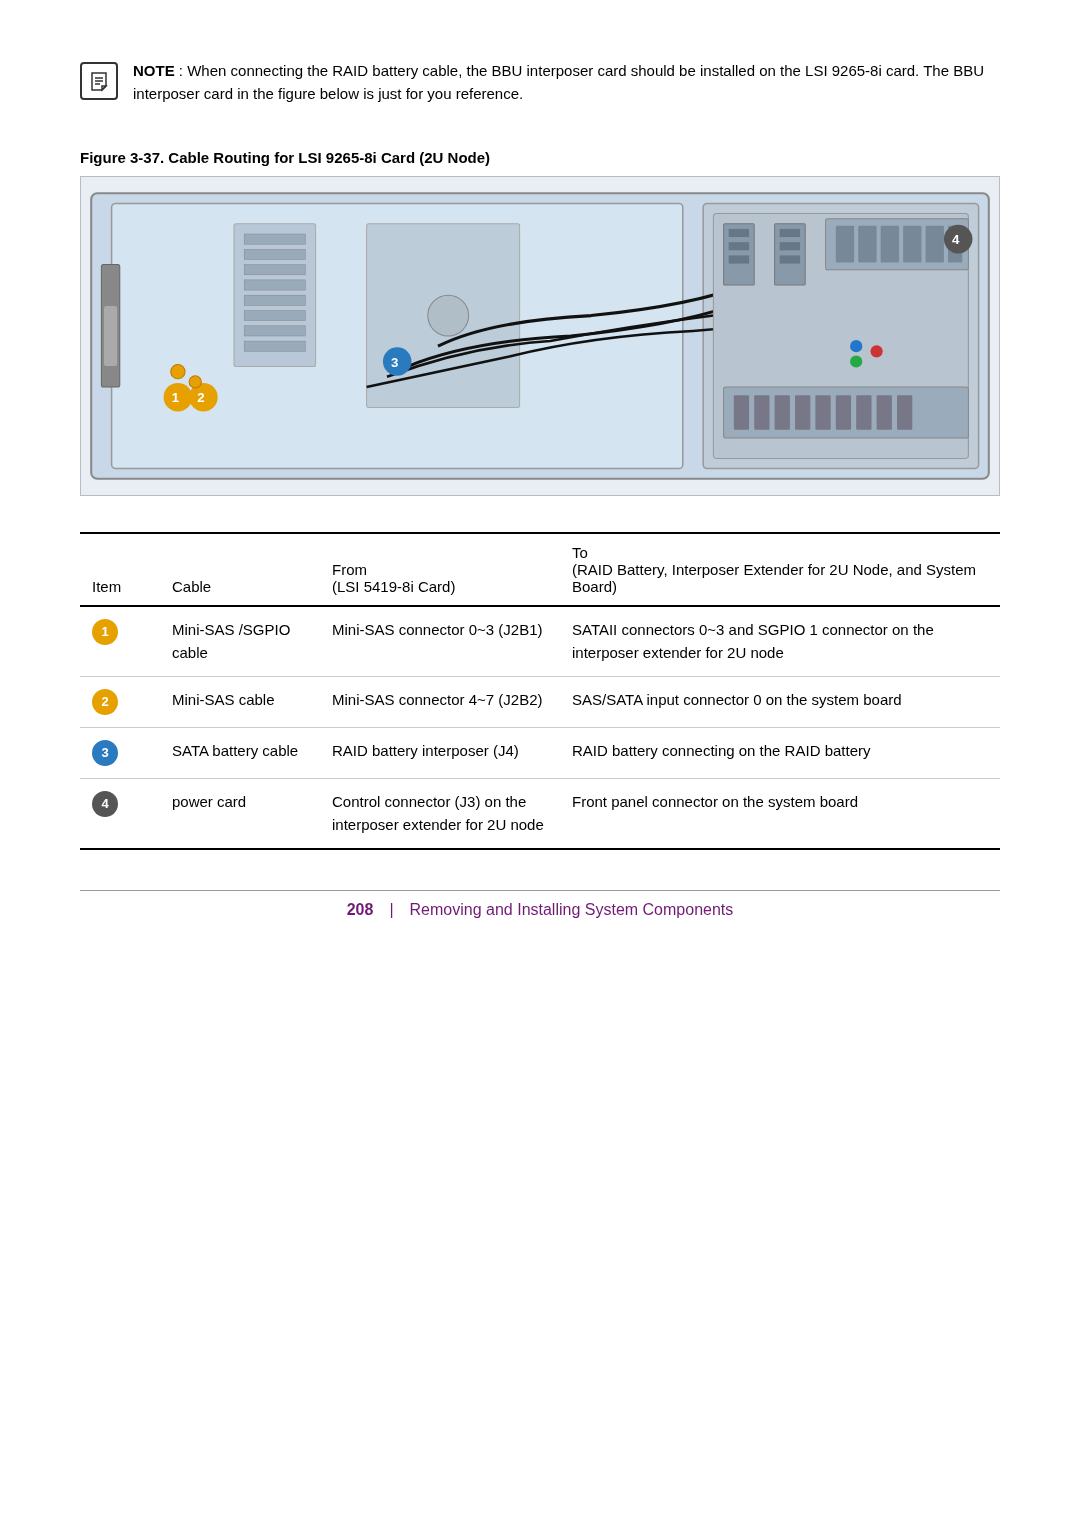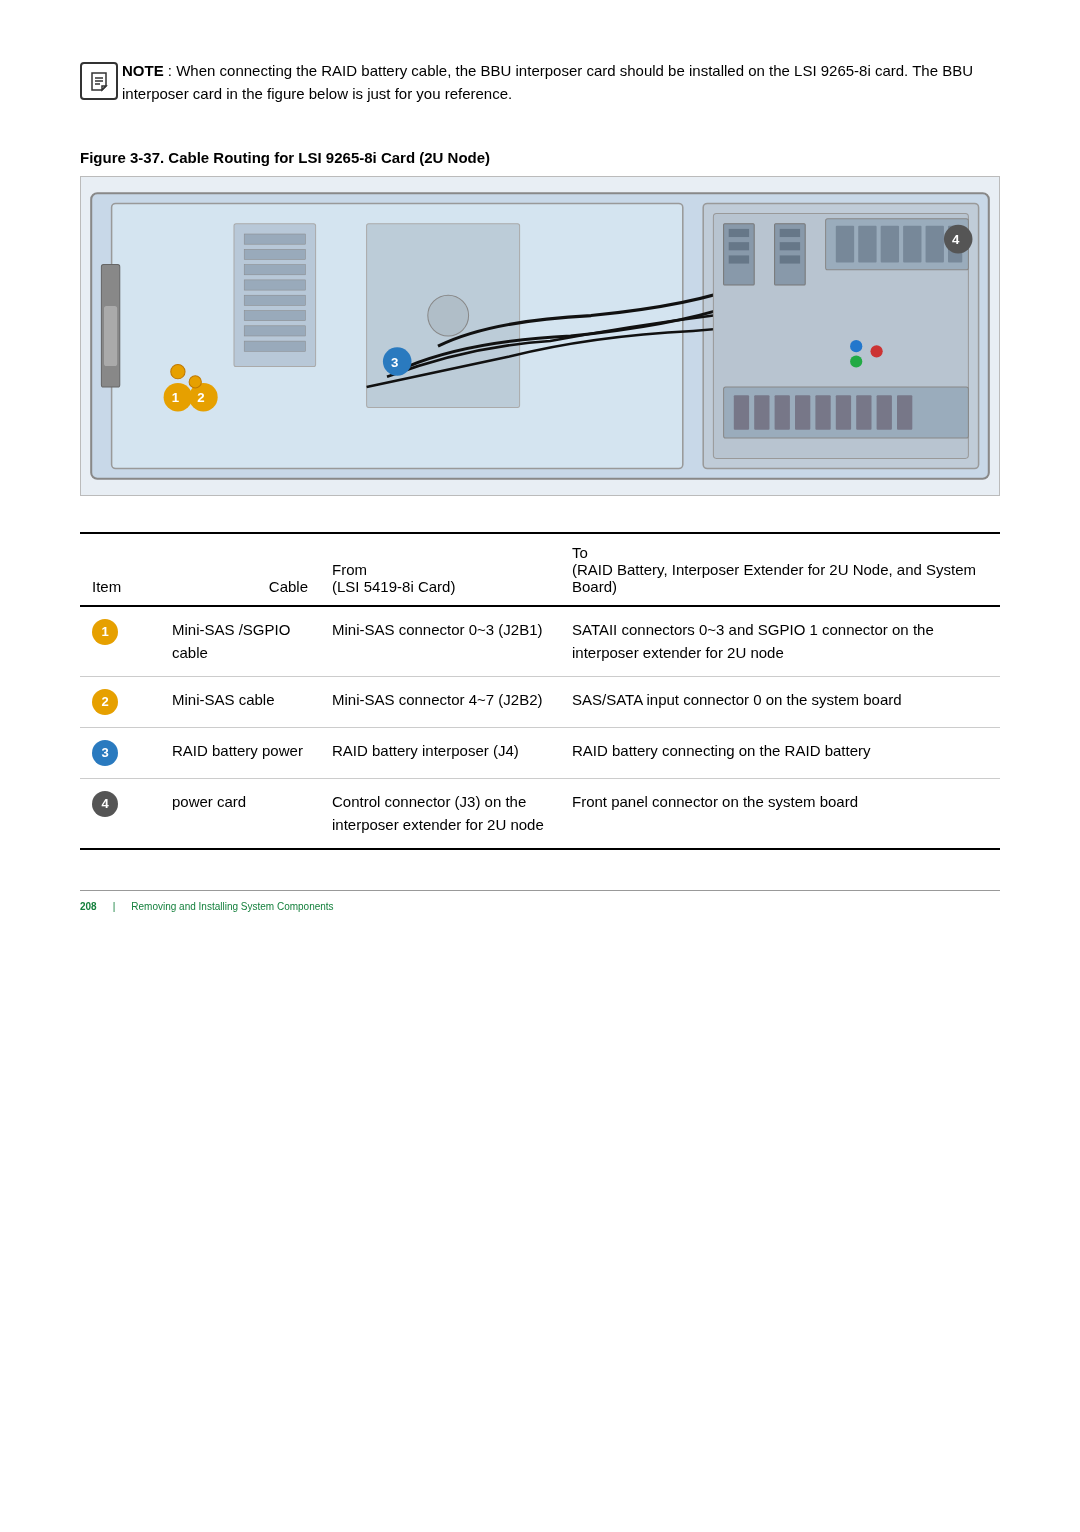--- a/index.html
+++ b/index.html
@@ -10,21 +10,21 @@
       color: #000;
       width: 1080px;
       min-height: 1532px;
       padding: 60px 80px 60px 80px;
     }
 
     .note-box {
       display: flex;
       align-items: flex-start;
       margin-bottom: 20px;
-      gap: 4px;
+      gap: 15px;
     }
     .note-icon {
       width: 38px;
       height: 38px;
       border: 2px solid #333;
       border-radius: 4px;
       display: flex;
       align-items: center;
       justify-content: center;
       flex-shrink: 0;
@@ -97,26 +97,27 @@
       height: 26px;
       border-radius: 50%;
       font-size: 13px;
       font-weight: bold;
       color: #fff;
     }
 
     .footer-bar {
       border-top: 1px solid #999;
       padding-top: 10px;
-      font-size: 10px;
-      color: #15803d;
+      font-size: 16px;
+      color: #701a75;
       display: flex;
       align-items: center;
       gap: 16px;
       margin-top: 40px;
+      justify-content: center;
     }
     .footer-bar strong {
       font-weight: bold;
     }
   </style>
 </head>
 <body>
 
 <div class="note-box">
   <div class="note-icon">
@@ -216,21 +217,21 @@
     <circle cx="760" cy="175" r="6" fill="#22aa44"></circle>
 
     <rect x="22" y="120" width="14" height="60" rx="3" fill="#aaa" stroke="#888" stroke-width="1"></rect>
   </svg>
 </div>
 
 <table>
   <thead>
     <tr>
       <th style="width:80px;margin-top:16px;">Item</th>
-      <th style="width:160px;text-align:right;">Cable</th>
+      <th style="width:160px;">Cable</th>
       <th style="width:240px;">
         <span>From</span><br>
         <span>(LSI 5419-8i Card)</span>
       </th>
       <th>
         <span>To</span><br>
         <span>(RAID Battery, Interposer Extender for 2U Node, and System Board)</span>
       </th>
     </tr>
   </thead>
@@ -249,21 +250,21 @@
         <span class="item-badge" style="background:#e6a000;">2</span>
       </td>
       <td>Mini-SAS cable</td>
       <td>Mini-SAS connector 4~7 (J2B2)</td>
       <td>SAS/SATA input connector 0 on the system board</td>
     </tr>
       <tr>
       <td>
         <span class="item-badge" style="background:#2a7abf;">3</span>
       </td>
-      <td>RAID battery power</td>
+      <td>SATA battery cable</td>
       <td>RAID battery interposer (J4)</td>
       <td>RAID battery connecting on the RAID battery</td>
     </tr>
       <tr>
       <td>
         <span class="item-badge" style="background:#555;">4</span>
       </td>
       <td>power card</td>
       <td>Control connector (J3) on the interposer extender for 2U node</td>
       <td>Front panel connector on the system board</td>

